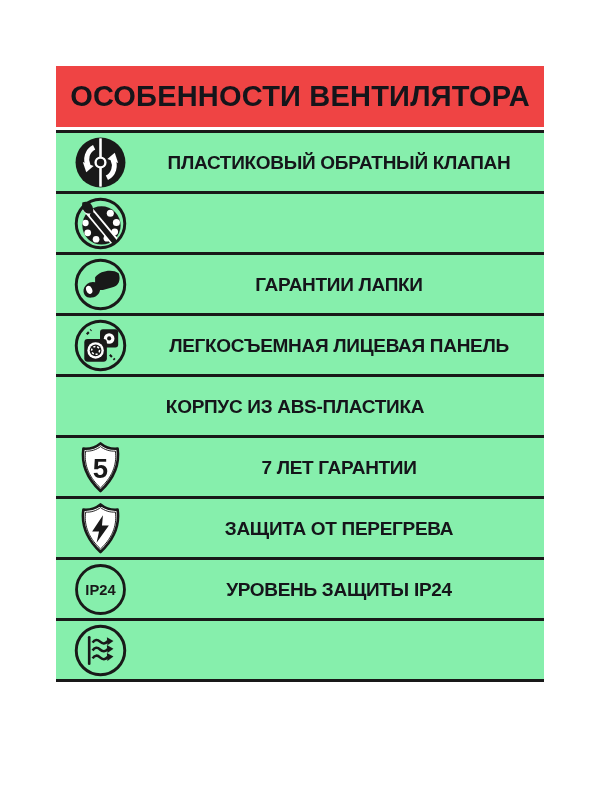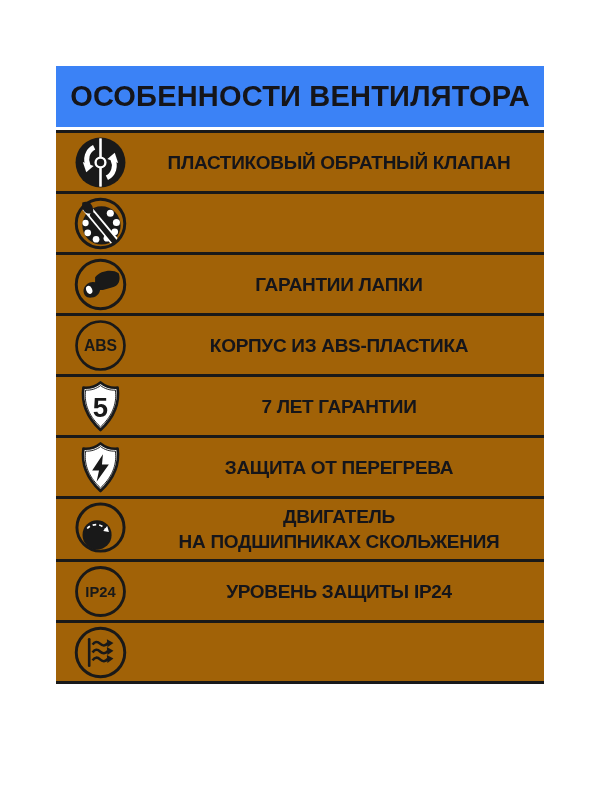--- a/index.html
+++ b/index.html
@@ -10,40 +10,40 @@
     position: relative;
     overflow: hidden;
   }
   .sheet {
     position: absolute;
     left: 56px; top: 66px;
     width: 488px;
   }
   .band {
     height: 61px;
-    background: #3b82f6;
+    background: #ef4444;
     display: flex; align-items: center; justify-content: center;
   }
   .band .title {
     font-size: 29px;
     font-weight: 700;
     color: #15151a;
     letter-spacing: 0.2px;
     white-space: nowrap;
   }
   .list {
     margin-top: 3px;
     border-top: 3px solid #191919;
   }
   .row {
     display: flex;
     align-items: center;
     min-height: 58px;
     border-bottom: 3px solid #191919;
-    background: #a16207;
+    background: #86efac;
   }
   .icon-cell {
     width: 88px;
     flex: 0 0 88px;
     display: flex; align-items: center; justify-content: center;
   }
   .text-cell {
     flex: 1;
     text-align: center;
     font-size: 19px;
@@ -123,28 +123,39 @@
         <svg width="55" height="55" viewBox="0 0 56 56">
           <circle cx="28" cy="28" r="24.7" fill="none" stroke="#191919" stroke-width="3"></circle>
           <path d="M22.5 20.5 C28 13.5 40.5 12 46.5 16.5 C49 23 46.5 30 39.5 31 L30.5 33.5 C26 34.5 23 32 22.5 27.5 Z" fill="#191919"></path>
           <path d="M25 26.5 C18.5 23.5 12.5 27 10.8 33 C10 38.5 14 42 19 41.3 C25 40.5 28.5 36 27.5 30.5 Z" fill="#191919"></path>
           <ellipse cx="16.5" cy="33.5" rx="3" ry="4.3" fill="#ffffff" transform="rotate(-22 16.5 33.5)"></ellipse>
         </svg>
       </div>
       <div class="text-cell">ГАРАНТИИ ЛАПКИ</div>
     </div>
 
-
-    <div class="row">
-      <div class="icon-cell">
-        <svg width="55" height="55" viewBox="0 0 56 56">
-          <circle cx="28" cy="28" r="24.4" fill="none" stroke="#191919" stroke-width="2.7"></circle>
-          <text x="28" y="33.5" text-anchor="middle" font-size="16" font-weight="600" fill="#191919">ABS</text>
-        </svg>
-      </div>
+    <div class="row">
+      <div class="icon-cell">
+        <svg width="55" height="55" viewBox="0 0 56 56">
+          <circle cx="28" cy="28" r="24.7" fill="none" stroke="#191919" stroke-width="3"></circle>
+          <rect x="27.5" y="11.5" width="18.5" height="18.5" rx="3" fill="#191919"></rect>
+          <circle cx="36.8" cy="20.8" r="5.4" fill="#ffffff"></circle>
+          <circle cx="36.8" cy="20.8" r="2.1" fill="#191919"></circle>
+          <path d="M14 16.5 L18.5 12" stroke="#191919" stroke-width="2.2" stroke-dasharray="3 2.4" fill="none"></path>
+          <path d="M37.5 37.5 L42.5 42.5" stroke="#191919" stroke-width="2.2" stroke-dasharray="3 2.4" fill="none"></path>
+          <rect x="11.5" y="21.5" width="23" height="23" rx="3.5" fill="#191919"></rect>
+          <circle cx="23" cy="33" r="8.4" fill="#ffffff"></circle>
+          <circle cx="23" cy="33" r="6" fill="#191919"></circle>
+          <circle cx="23" cy="33" r="4" fill="none" stroke="#ffffff" stroke-width="1.5" stroke-dasharray="2.2 1.8"></circle>
+        </svg>
+      </div>
+      <div class="text-cell">ЛЕГКОСЪЕМНАЯ ЛИЦЕВАЯ ПАНЕЛЬ</div>
+    </div>
+
+    <div class="row">
       <div class="text-cell">КОРПУС ИЗ ABS-ПЛАСТИКА</div>
     </div>
 
     <div class="row">
       <div class="icon-cell">
         <svg width="55" height="55" viewBox="0 0 56 56">
           <path d="M28 3.5 C24 6.8 17 9.4 10.6 8.8 C8.8 21.5 12 37 28 52 C44 37 47.2 21.5 45.4 8.8 C39 9.4 32 6.8 28 3.5 Z" fill="#ffffff" stroke="#191919" stroke-width="2.7" stroke-linejoin="round"></path>
           <path d="M28 3.5 C24 6.8 17 9.4 10.6 8.8 C8.8 21.5 12 37 28 52 C44 37 47.2 21.5 45.4 8.8 C39 9.4 32 6.8 28 3.5 Z" fill="none" stroke="#191919" stroke-width="1.1" stroke-linejoin="round" transform="translate(28 28) scale(0.87) translate(-28 -28)"></path>
           <text x="28" y="38.5" text-anchor="middle" font-size="28" font-weight="600" fill="#191919">5</text>
         </svg>
@@ -156,32 +167,20 @@
       <div class="icon-cell">
         <svg width="55" height="55" viewBox="0 0 56 56">
           <path d="M28 3.5 C24 6.8 17 9.4 10.6 8.8 C8.8 21.5 12 37 28 52 C44 37 47.2 21.5 45.4 8.8 C39 9.4 32 6.8 28 3.5 Z" fill="#ffffff" stroke="#191919" stroke-width="2.7" stroke-linejoin="round"></path>
           <path d="M28 3.5 C24 6.8 17 9.4 10.6 8.8 C8.8 21.5 12 37 28 52 C44 37 47.2 21.5 45.4 8.8 C39 9.4 32 6.8 28 3.5 Z" fill="none" stroke="#191919" stroke-width="1.1" stroke-linejoin="round" transform="translate(28 28) scale(0.87) translate(-28 -28)"></path>
           <polygon points="30.5,14.5 19.5,31 26.5,31 24,42.5 36.5,25 29.5,25" fill="#191919"></polygon>
         </svg>
       </div>
       <div class="text-cell">ЗАЩИТА ОТ ПЕРЕГРЕВА</div>
     </div>
 
-    <div class="row">
-      <div class="icon-cell">
-        <svg width="55" height="55" viewBox="0 0 56 56">
-          <circle cx="28" cy="26" r="24" fill="none" stroke="#191919" stroke-width="3"></circle>
-          <circle cx="24.5" cy="33.5" r="14.8" fill="#191919"></circle>
-          <path d="M14.5 27 A 12 12 0 0 1 33.5 28.5" fill="none" stroke="#ffffff" stroke-width="1.7" stroke-dasharray="3.6 3"></path>
-          <polygon points="34.8,24.5 36.6,30.6 30.8,29.6" fill="#ffffff"></polygon>
-        </svg>
-      </div>
-      <div class="text-cell">ДВИГАТЕЛЬ
-НА ПОДШИПНИКАХ СКОЛЬЖЕНИЯ</div>
-    </div>
 
     <div class="row">
       <div class="icon-cell">
         <svg width="55" height="55" viewBox="0 0 56 56">
           <circle cx="28" cy="28" r="24.4" fill="none" stroke="#191919" stroke-width="2.9"></circle>
           <text x="28" y="33.5" text-anchor="middle" font-size="15" font-weight="600" fill="#191919">IP24</text>
         </svg>
       </div>
       <div class="text-cell">УРОВЕНЬ ЗАЩИТЫ IP24</div>
     </div>

